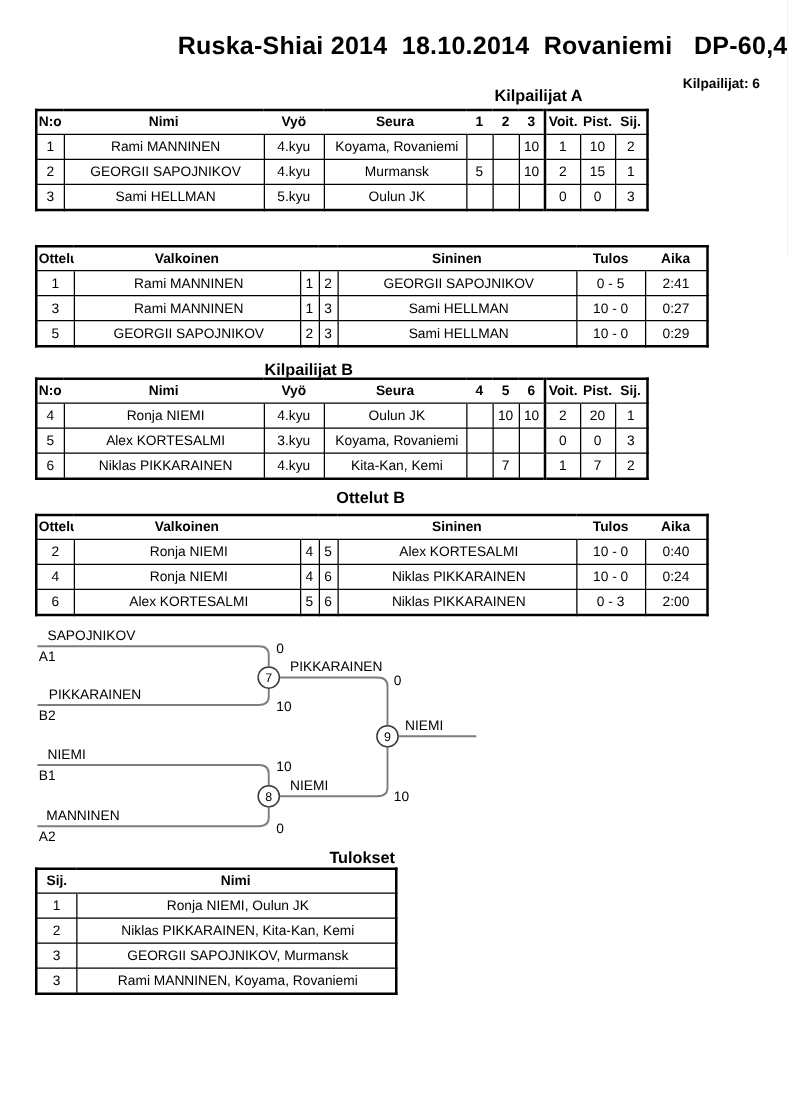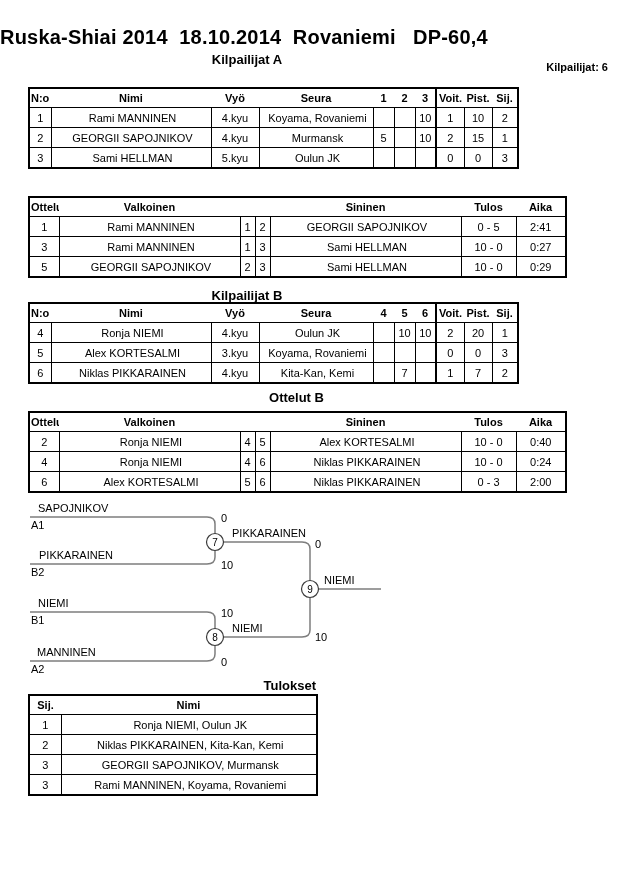--- a/index.html
+++ b/index.html
@@ -2,21 +2,21 @@
 <html><head>
 <meta charset="utf-8">
 <style>
   html,body{margin:0;padding:0;background:#e8e8e8;}
   .page{
     position:relative;width:630px;height:891px;background:#ffffff;
     font-family:"Liberation Sans","DejaVu Sans",sans-serif;color:#000;
     margin:0 auto;overflow:hidden;
   }
   .title{
-    position:absolute;top:26px;left:0;width:630px;text-align:left;
+    position:absolute;top:26px;left:0;width:630px;text-align:right;
     font-size:20px;font-weight:bold;white-space:pre;letter-spacing:0.2px;
   }
   .participants{
     position:absolute;top:61px;right:22px;font-size:11px;font-weight:bold;
   }
   .sec-heading{
     position:absolute;left:28px;text-align:center;
     font-size:13px;font-weight:bold;
   }
   .h-pool{width:438px;}
@@ -50,21 +50,21 @@
   .bknum{font-family:"Liberation Sans","DejaVu Sans",sans-serif;font-size:10px;fill:#000;text-anchor:middle;}
 </style>
 </head>
 <body>
 
 <div class="page">
 
   <div class="title">Ruska-Shiai 2014  18.10.2014  Rovaniemi   DP-60,4</div>
   <div class="participants">Kilpailijat: 6</div>
 
-  <div class="sec-heading h-pool" style="top:52px;">Kilpailijat A</div>
+  <div class="sec-heading h-pool" style="top:69px;text-align:right;">Kilpailijat A</div>
   <table id="pool-a" class="pool-table">
     <colgroup>
         <col style="width:22px">
         <col style="width:160px">
         <col style="width:48px">
         <col style="width:114px">
         <col style="width:21px">
         <col style="width:21px">
         <col style="width:21px">
         <col style="width:28px">

